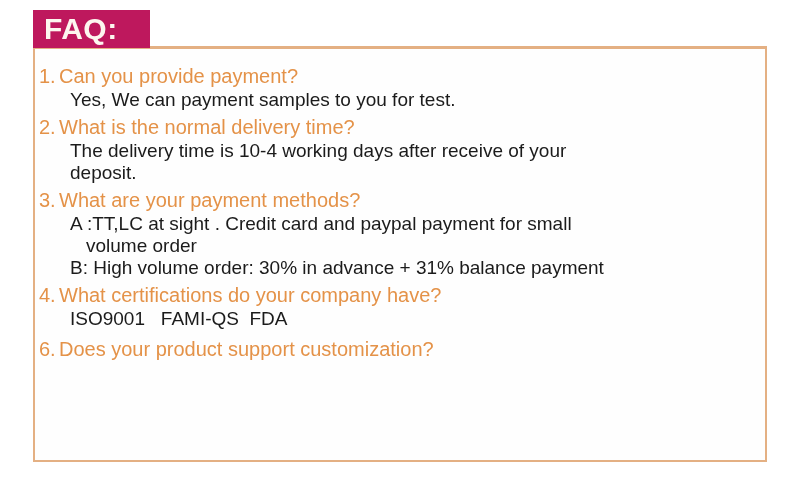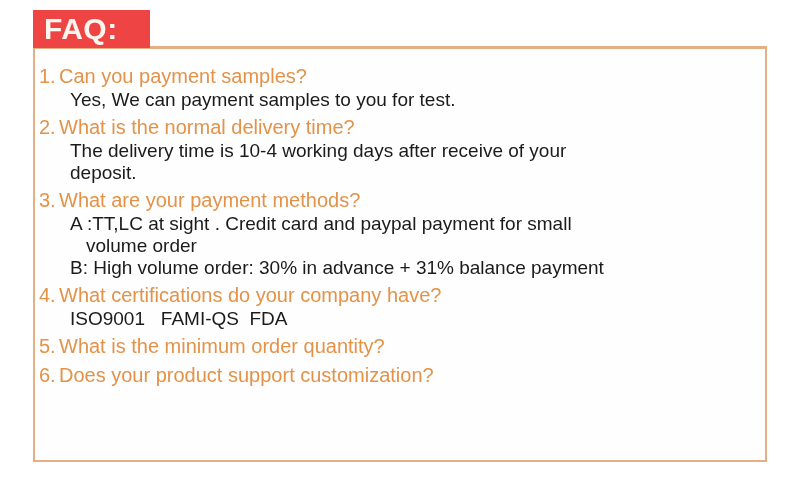--- a/index.html
+++ b/index.html
@@ -24,21 +24,21 @@
     box-sizing: border-box;
   }
 
   
   #faq-header {
     position: absolute;
     left: 0;
     top: 0;
     width: 117px;
     height: 38px;
-    background: #ef4444;
+    background: #be185d;
     box-sizing: border-box;
   }
   #faq-header-label {
     position: absolute;
     left: 11px;
     top: 1px;
     color: #fdf6ef;
     font-size: 30px;
     font-weight: bold;
     letter-spacing: 0.5px;
@@ -115,21 +115,21 @@
   <div id="faq-body"></div>
   <div id="faq-top-rule"></div>
 
   <div id="faq-header">
     <span id="faq-header-label">FAQ:</span>
   </div>
 
   <div id="faq-list" style="top:45px;">
 
     <div class="faq-item">
-      <div class="faq-question"><span class="faq-num">1.</span><span>Can you payment samples?</span></div>
+      <div class="faq-question"><span class="faq-num">1.</span><span>Can you provide payment?</span></div>
       <div class="faq-answer"><span>Yes, We can payment samples to you for test.</span></div>
     </div>
     <div class="spacer-2"></div>
 
     <div class="faq-item">
       <div class="faq-question"><span class="faq-num">2.</span><span>What is the normal delivery time?</span></div>
       <div class="faq-answer"><span>The delivery time is 10-4 working days after receive of your</span><br><span>deposit.</span></div>
     </div>
     <div class="spacer-2"></div>
 
@@ -139,21 +139,20 @@
     </div>
     <div class="spacer-2"></div>
 
     <div class="faq-item">
       <div class="faq-question"><span class="faq-num">4.</span><span>What certifications do your company have?</span></div>
       <div class="faq-answer"><span>ISO9001   FAMI-QS  FDA</span></div>
     </div>
     <div class="spacer-2"></div>
 
     <div class="faq-item">
-      <div class="faq-question"><span class="faq-num">5.</span><span>What is the minimum order quantity?</span></div>
     </div>
     <div class="spacer-2"></div>
 
     <div class="faq-item">
       <div class="faq-question"><span class="faq-num">6.</span><span>Does your product support customization?</span></div>
     </div>
 
   </div>
 </div>
 

